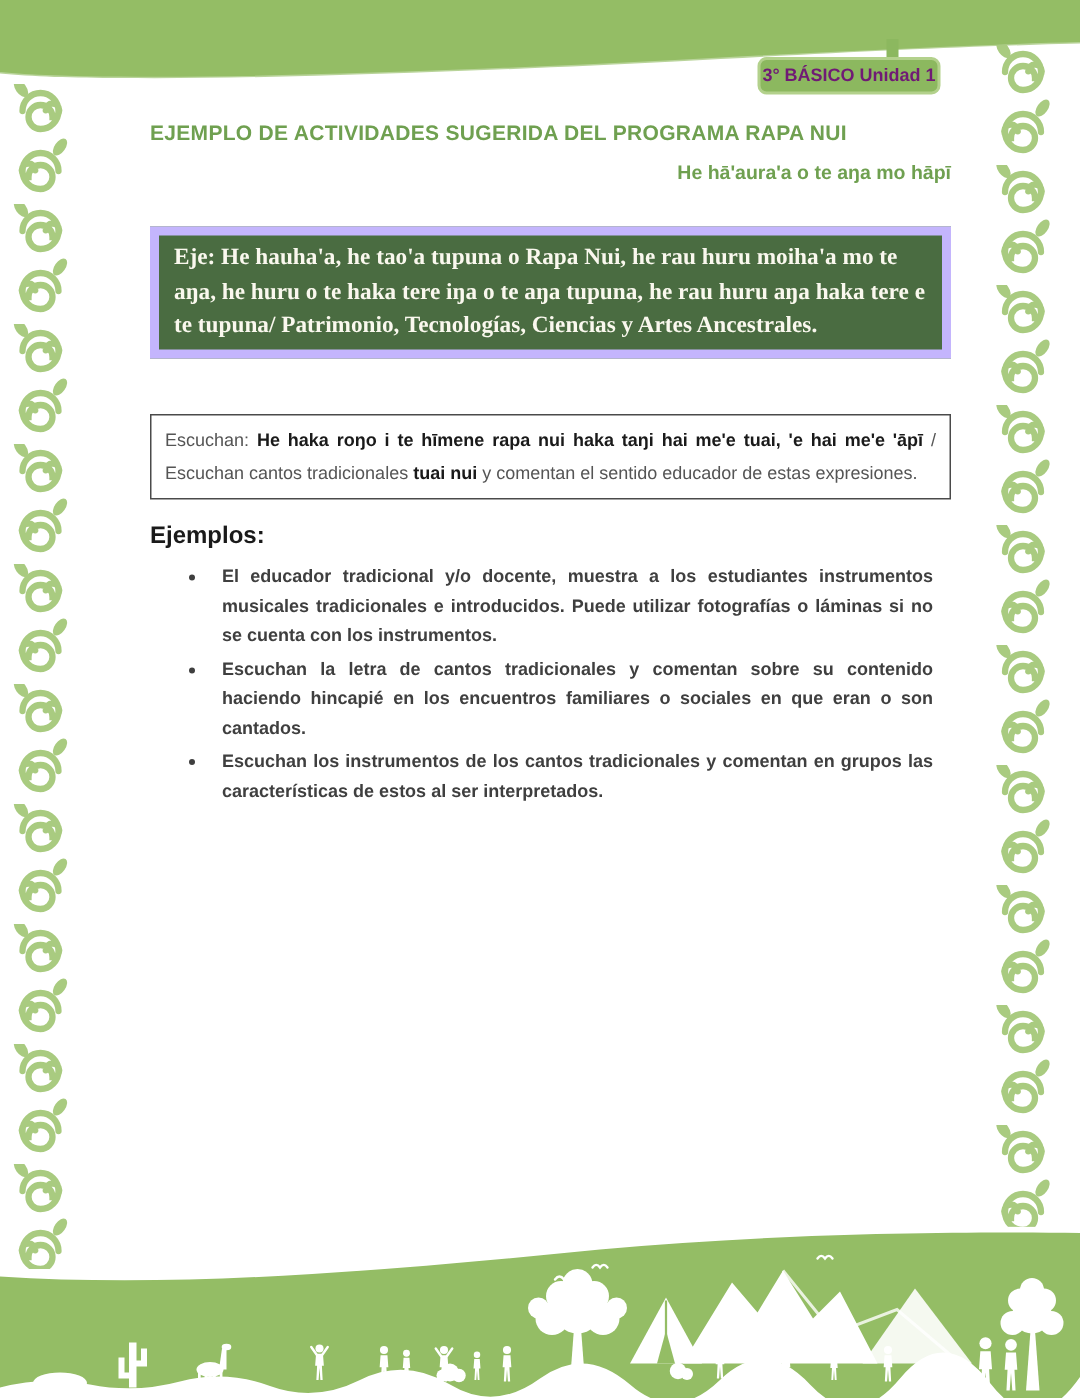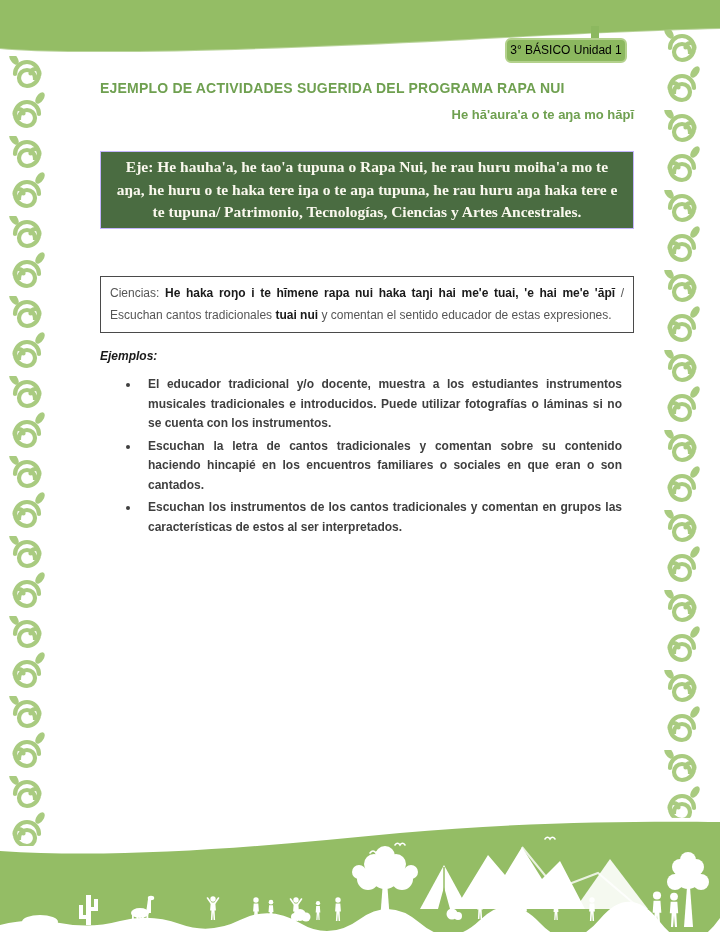--- a/index.html
+++ b/index.html
@@ -25,21 +25,21 @@
   }
   .abs{position:absolute;}
 
   
   .top-band{left:0;top:0;width:720px;height:70px;}
   .unit-badge{
     left:505px;top:38px;width:122px;height:25px;
     background:var(--badge-green);
     border:2px solid var(--badge-border);
     border-radius:6px;
-    color:#000000;font-size:12px;font-weight:normal;
+    color:#701a75;font-size:12px;font-weight:bold;
     text-align:center;line-height:20px;
     z-index:3;
   }
   .badge-tab{
     left:591px;top:26px;width:8px;height:16px;
     background:var(--badge-green);z-index:2;
   }
 
   
   .strip-left{left:8px;top:56px;}
@@ -55,40 +55,40 @@
     color:var(--title-green);letter-spacing:.2px;
   }
   .page-subtitle{
     left:100px;top:107px;width:534px;
     text-align:right;font-size:13px;font-weight:bold;
     color:var(--title-green);
   }
   .eje-box{
     left:100px;top:151px;width:534px;
     background:var(--eje-green);
-    border:1px solid #c4b5fd;
+    border:6px solid #c4b5fd;
     padding:4px 10px;
     font-family:"Liberation Serif", serif;
     font-size:15.5px;font-weight:bold;
     color:#faf8ee;
-    text-align:center;line-height:22.5px;
+    text-align:left;line-height:22.5px;
   }
   .activity-box{
     left:100px;top:276px;width:534px;
     background:#ffffff;
     border:1px solid #4a4a4a;
     padding:6px 9px;
     font-size:12px;line-height:21.5px;
     text-align:justify;
     color:var(--text-gray);
   }
   .activity-box .b{font-weight:bold;color:var(--text-black);}
   .examples-label{
     left:100px;top:349px;
-    font-size:12px;font-weight:bold;color:var(--text-black);font-style:italic;
+    font-size:16px;font-weight:bold;color:var(--text-black);
   }
   .examples-list{
     left:122px;top:375px;width:500px;
     list-style:disc outside;
     padding-left:18px;
     font-size:12px;line-height:19.5px;
     text-align:justify;color:var(--text-dark);
   }
   .examples-list li{margin-bottom:3px;padding-left:8px;font-weight:bold;}
 </style>
@@ -132,21 +132,21 @@
     </pattern>
   </defs>
   <rect width="36" height="788" fill="url(#koruR)"></rect>
 </svg>
 
 <div class="abs page-title">EJEMPLO DE ACTIVIDADES SUGERIDA DEL PROGRAMA RAPA NUI</div>
 <div class="abs page-subtitle">He hā'aura'a o te aŋa mo hāpī</div>
 
 <div class="abs eje-box">Eje: He hauha'a, he tao'a tupuna o Rapa Nui, he rau huru moiha'a mo te aŋa, he huru o te haka tere iŋa o te aŋa tupuna, he rau huru aŋa haka tere e te tupuna/ Patrimonio, Tecnologías, Ciencias y Artes Ancestrales.</div>
 
-<div class="abs activity-box"><span>Ciencias: </span><span class="b">He haka roŋo i te hīmene rapa nui haka taŋi hai me'e tuai, 'e hai me'e 'āpī</span><span> / Escuchan cantos tradicionales </span><span class="b">tuai nui</span><span> y comentan el sentido educador de estas expresiones.</span></div>
+<div class="abs activity-box"><span>Escuchan: </span><span class="b">He haka roŋo i te hīmene rapa nui haka taŋi hai me'e tuai, 'e hai me'e 'āpī</span><span> / Escuchan cantos tradicionales </span><span class="b">tuai nui</span><span> y comentan el sentido educador de estas expresiones.</span></div>
 
 <div class="abs examples-label">Ejemplos:</div>
 <ul class="abs examples-list">
     <li>El educador tradicional y/o docente, muestra a los estudiantes instrumentos musicales tradicionales e introducidos. Puede utilizar fotografías o láminas si no se cuenta con los instrumentos.</li>
     <li>Escuchan la letra de cantos tradicionales y comentan sobre su contenido haciendo hincapié en los encuentros familiares o sociales en que eran o son cantados.</li>
     <li>Escuchan los instrumentos de los cantos tradicionales y comentan en grupos las características de estos al ser interpretados.</li>
   </ul>
 
 <svg class="abs bottom-band" width="720" height="115" viewBox="0 0 720 115" aria-hidden="true">
   <defs>

